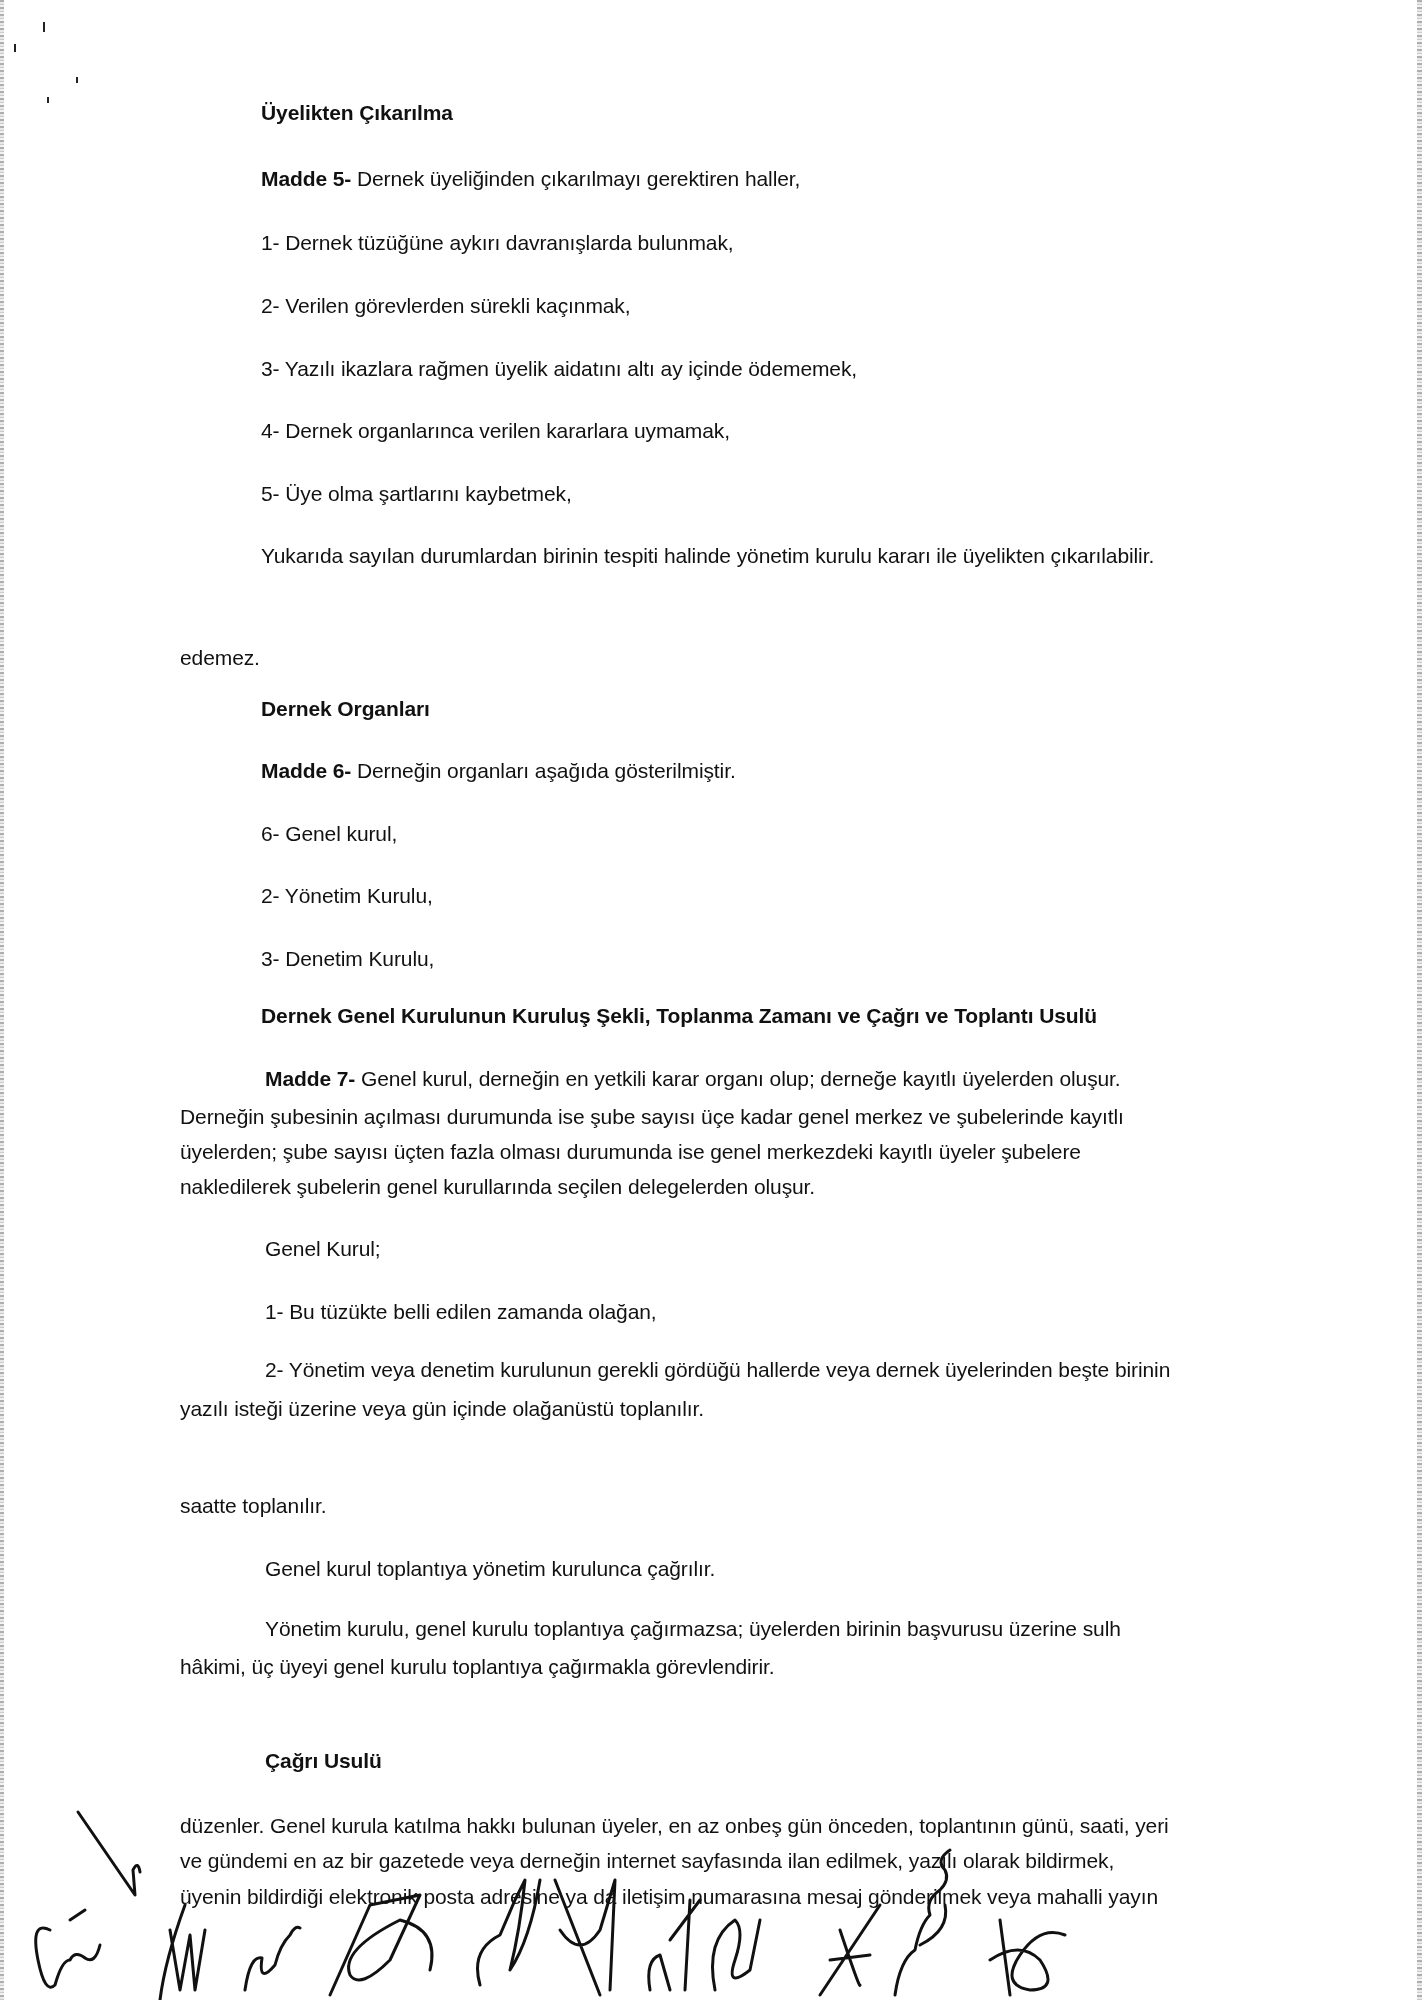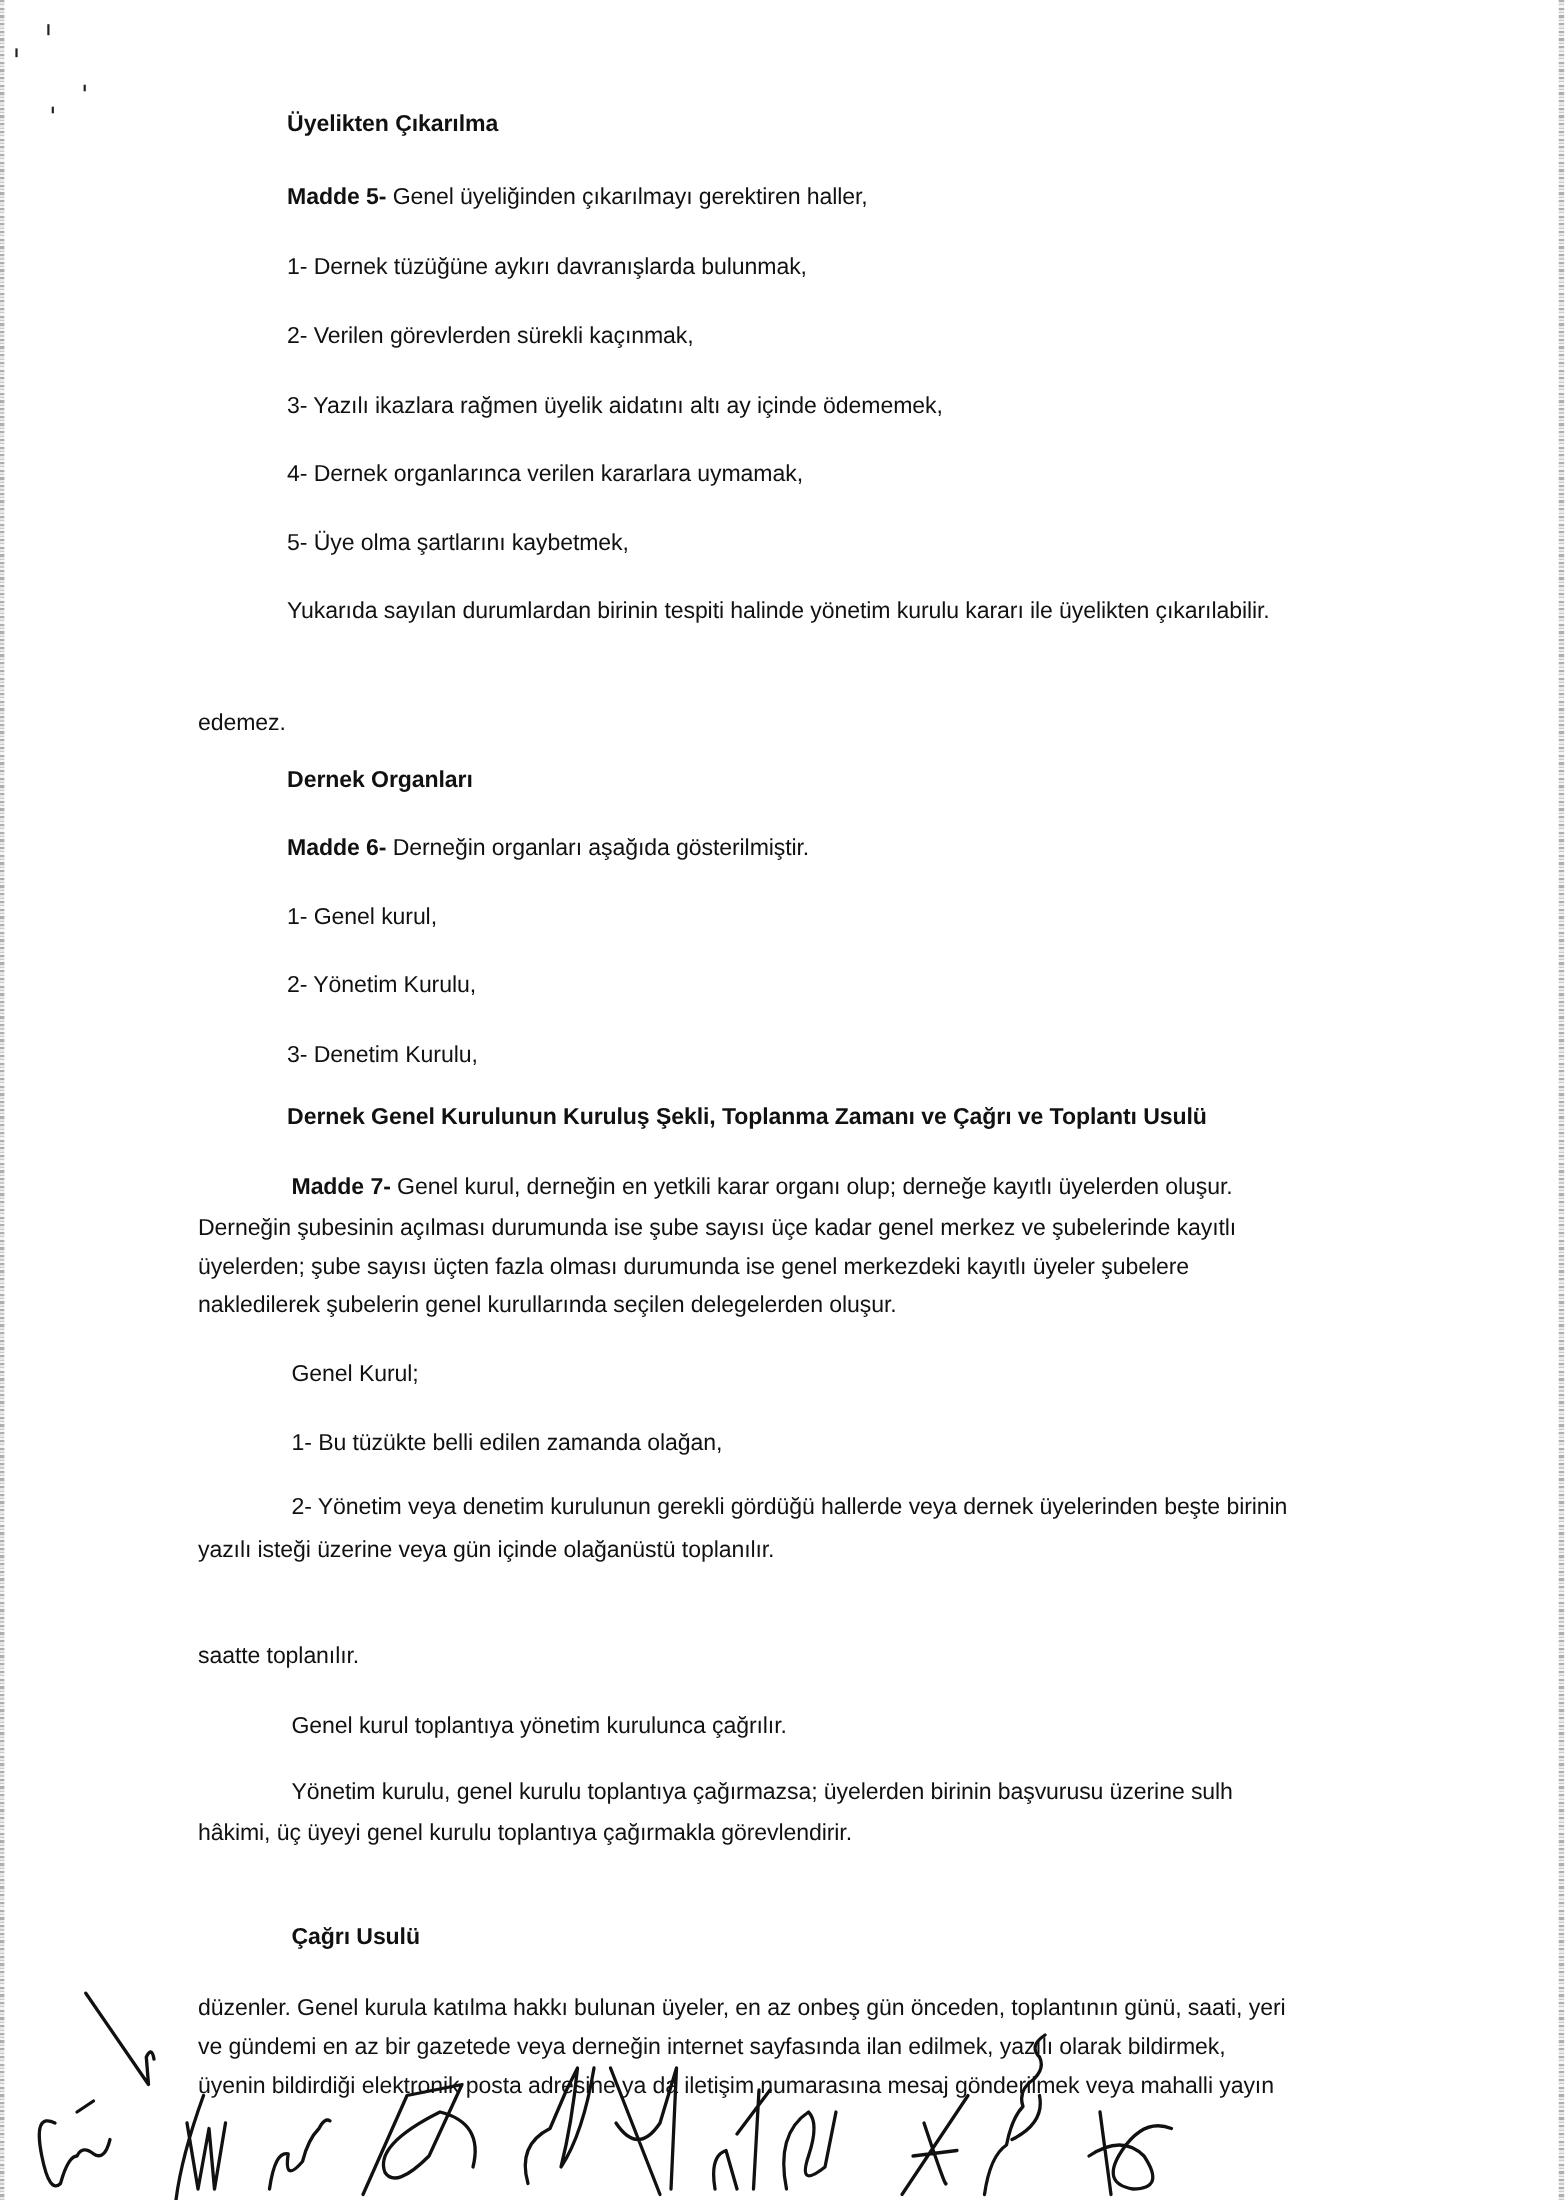--- a/index.html
+++ b/index.html
@@ -35,32 +35,32 @@
 
 <div class="page">
   <div class="edge-left"></div>
   <div class="edge-right"></div>
   <div class="speck" style="left:43px;top:22px;"></div>
   <div class="speck" style="left:14px;top:44px;height:8px;"></div>
   <div class="speck" style="left:76px;top:77px;height:6px;"></div>
   <div class="speck" style="left:47px;top:97px;height:6px;"></div>
 
   <div class="line ind heading" style="top:100px;">Üyelikten Çıkarılma</div>
-  <div class="line ind" style="top:166px;"><b>Madde 5-</b><span> Genel üyeliğinden çıkarılmayı gerektiren haller,</span></div>
+  <div class="line ind" style="top:166px;"><b>Madde 5-</b><span> Dernek üyeliğinden çıkarılmayı gerektiren haller,</span></div>
   <div class="line ind" style="top:230px;">1- Dernek tüzüğüne aykırı davranışlarda bulunmak,</div>
   <div class="line ind" style="top:293px;">2- Verilen görevlerden sürekli kaçınmak,</div>
   <div class="line ind" style="top:356px;">3- Yazılı ikazlara rağmen üyelik aidatını altı ay içinde ödememek,</div>
   <div class="line ind" style="top:418px;">4- Dernek organlarınca verilen kararlara uymamak,</div>
   <div class="line ind" style="top:481px;">5- Üye olma şartlarını kaybetmek,</div>
   <div class="line ind" style="top:543px;">Yukarıda sayılan durumlardan birinin tespiti halinde yönetim kurulu kararı ile üyelikten çıkarılabilir.</div>
   <div class="line flush" style="top:645px;">edemez.</div>
 
   <div class="line ind heading" style="top:696px;">Dernek Organları</div>
   <div class="line ind" style="top:758px;"><b>Madde 6-</b><span> Derneğin organları aşağıda gösterilmiştir.</span></div>
-  <div class="line ind" style="top:821px;">1- Genel kurul,</div>
+  <div class="line ind" style="top:821px;">6- Genel kurul,</div>
   <div class="line ind" style="top:883px;">2- Yönetim Kurulu,</div>
   <div class="line ind" style="top:946px;">3- Denetim Kurulu,</div>
 
   <div class="line ind heading" style="top:1003px;">Dernek Genel Kurulunun Kuruluş Şekli, Toplanma Zamanı ve Çağrı ve Toplantı Usulü</div>
   <div class="line ind2" style="top:1066px;"><b>Madde 7-</b><span> Genel kurul, derneğin en yetkili karar organı olup; derneğe kayıtlı üyelerden oluşur.</span></div>
   <div class="line flush" style="top:1139px;">üyelerden; şube sayısı üçten fazla olması durumunda ise genel merkezdeki kayıtlı üyeler şubelere</div>
   <div class="line flush" style="top:1104px;">Derneğin şubesinin açılması durumunda ise şube sayısı üçe kadar genel merkez ve şubelerinde kayıtlı</div>
   <div class="line flush" style="top:1174px;">nakledilerek şubelerin genel kurullarında seçilen delegelerden oluşur.</div>
 
   <div class="line ind2" style="top:1236px;">Genel Kurul;</div>

